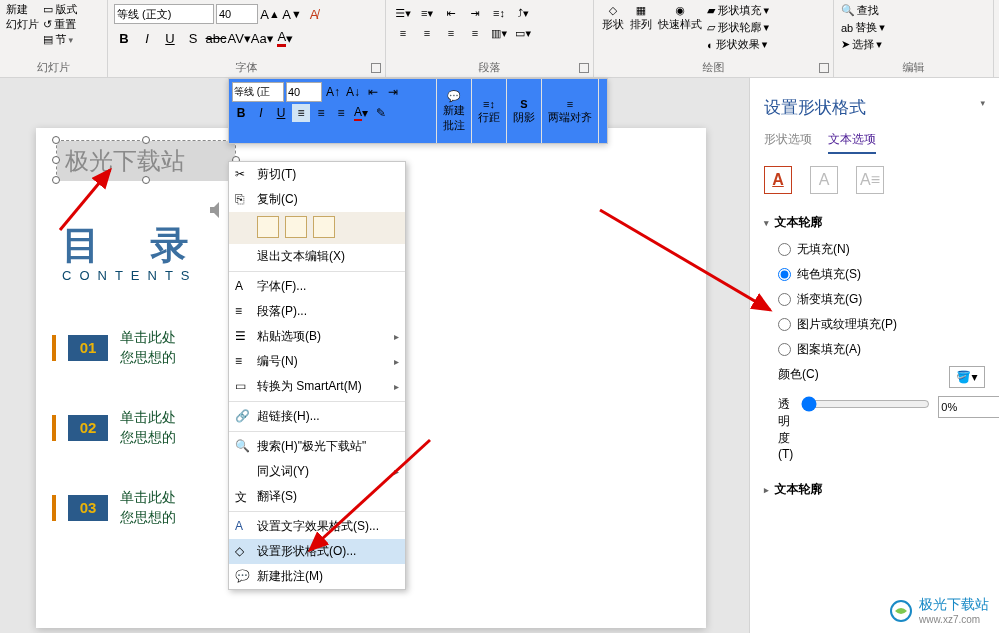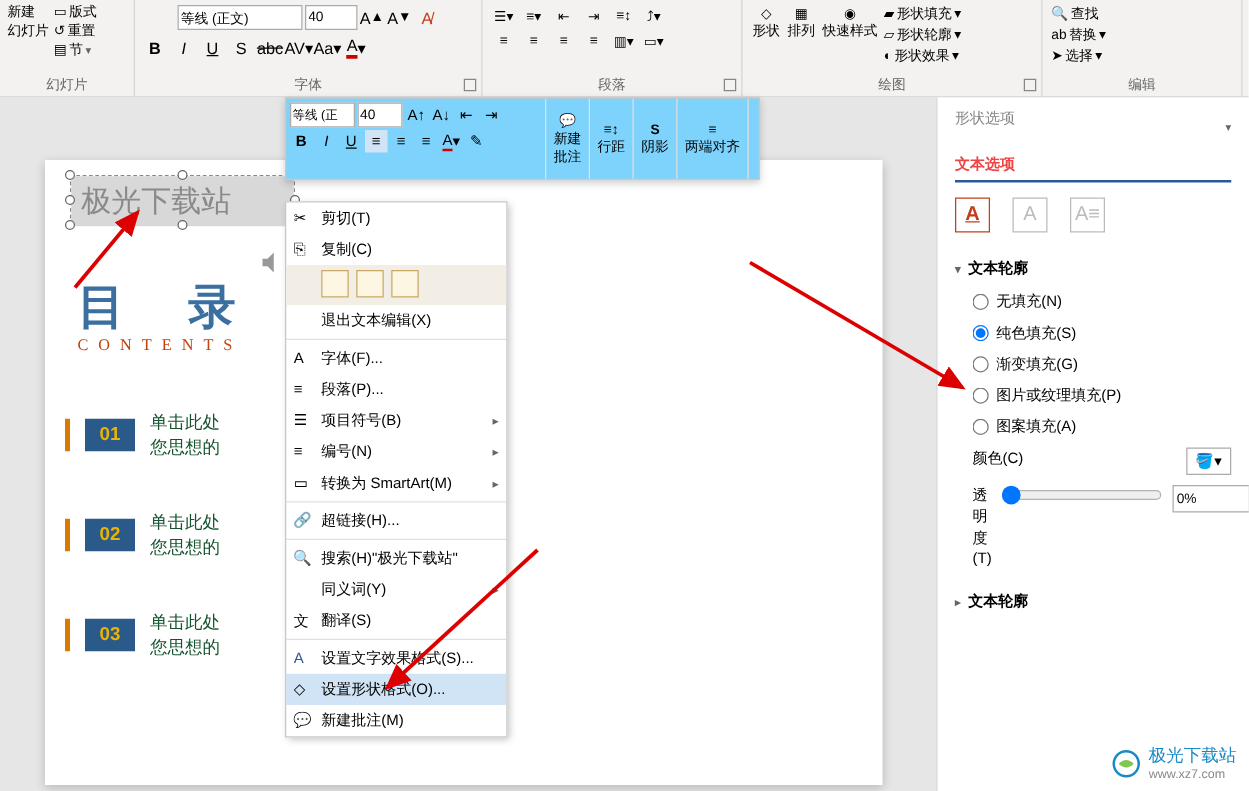--- a/index.html
+++ b/index.html
@@ -12,42 +12,42 @@
 .rgroup-label { position: absolute; bottom: 2px; left: 50%; transform: translateX(-50%); font-size: 11px; color: #666; }
 .dialog-launcher { position: absolute; bottom: 4px; right: 4px; width: 10px; height: 10px; border: 1px solid #888; }
 
 
 .g-slides { width: 108px; }
 .g-slides .btn-big { display: flex; flex-direction: column; align-items: center; font-size: 11px; }
 .small-btn { display: flex; align-items: center; gap: 2px; font-size: 11px; }
 
 
 .g-font { width: 278px; }
-.font-row1 { display: flex; gap: 2px; align-items: center; padding-top: 2px; justify-content: center; }
+.font-row1 { display: flex; gap: 2px; align-items: center; padding-top: 2px; }
 .font-name { width: 100px; height: 20px; border: 1px solid #ababab; font-size: 11px; padding: 2px; background: #fff; }
 .font-size-box { width: 42px; height: 20px; border: 1px solid #ababab; font-size: 11px; padding: 2px; background: #fff; }
 .font-row2 { display: flex; gap: 3px; padding-top: 4px; }
 .fbtn { width: 20px; height: 20px; display: flex; align-items: center; justify-content: center; font-size: 13px; cursor: pointer; }
 
 
 .g-para { width: 208px; }
 .para-row { display: flex; gap: 2px; padding-top: 2px; }
 .pbtn { width: 22px; height: 18px; display: flex; align-items: center; justify-content: center; }
 
 
 .g-draw { width: 240px; }
 .draw-row { display: flex; gap: 2px; }
 .draw-big { display: flex; flex-direction: column; align-items: center; font-size: 11px; padding: 2px; }
 .draw-small { font-size: 11px; display: flex; align-items: center; gap: 2px; padding: 1px; }
 
 
 .g-edit { width: 160px; }
 
 
-.mini-toolbar { position: absolute; top: 78px; left: 228px; width: 380px; height: 66px; background: #7dd3fc; border: 1px solid #c8c8c8; box-shadow: 0 2px 6px rgba(0,0,0,0.2); z-index: 50; display: flex; }
+.mini-toolbar { position: absolute; top: 78px; left: 228px; width: 380px; height: 66px; background: #3b82f6; border: 1px solid #c8c8c8; box-shadow: 0 2px 6px rgba(0,0,0,0.2); z-index: 50; display: flex; }
 .mini-left { width: 208px; border-right: 1px solid #e0e0e0; padding: 3px; }
 .mini-row { display: flex; gap: 2px; align-items: center; margin-bottom: 2px; }
 .mini-font { width: 52px; height: 20px; border: 1px solid #ababab; font-size: 10px; padding: 1px; }
 .mini-size { width: 36px; height: 20px; border: 1px solid #ababab; font-size: 11px; padding: 1px; }
 .mbtn { width: 18px; height: 18px; display: flex; align-items: center; justify-content: center; font-size: 12px; }
 .mini-right { display: flex; flex: 1; }
 .mini-big { display: flex; flex-direction: column; align-items: center; justify-content: center; font-size: 11px; padding: 2px 6px; border-right: 1px solid #e0e0e0; }
 
 
 .main-area { position: absolute; top: 78px; left: 0; right: 250px; bottom: 0; background: #e6e6e6; overflow: hidden; }
@@ -56,21 +56,21 @@
 
 .textbox { position: absolute; top: 12px; left: 20px; width: 180px; height: 40px; border: 1px dashed #888; }
 .textbox .handle { position: absolute; width: 8px; height: 8px; background: #fff; border: 1px solid #666; border-radius: 50%; }
 .h-tl { top: -5px; left: -5px; } .h-tm { top: -5px; left: 50%; margin-left: -4px; } .h-tr { top: -5px; right: -5px; }
 .h-ml { top: 50%; left: -5px; margin-top: -4px; } .h-mr { top: 50%; right: -5px; margin-top: -4px; }
 .h-bl { bottom: -5px; left: -5px; } .h-bm { bottom: -5px; left: 50%; margin-left: -4px; } .h-br { bottom: -5px; right: -5px; }
 .rotate-handle { position: absolute; top: -26px; left: 50%; margin-left: -8px; width: 16px; height: 16px; }
 .textbox-text { font-size: 24px; color: #8a8a8a; padding: 4px 8px; background: #d8d8d8; }
 
 .slide-title { position: absolute; top: 92px; left: 26px; font-size: 38px; color: #3b6fa0; font-weight: bold; letter-spacing: 20px; }
-.slide-subtitle { position: absolute; top: 140px; left: 26px; font-size: 13px; color: #c2410c; letter-spacing: 8px; font-family: Liberation Serif, serif; }
+.slide-subtitle { position: absolute; top: 140px; left: 26px; font-size: 13px; color: #0c4a6e; letter-spacing: 8px; }
 
 .toc-item { position: absolute; left: 16px; display: flex; align-items: center; gap: 12px; }
 .toc-bar { width: 4px; height: 26px; background: #d97a00; }
 .toc-num { width: 40px; height: 26px; background: #2a5a8a; color: #eab308; display: flex; align-items: center; justify-content: center; font-size: 15px; font-weight: bold; }
 .toc-text { font-size: 14px; color: #14532d; line-height: 1.4; }
 .toc1 { top: 200px; } .toc2 { top: 280px; } .toc3 { top: 360px; }
 
 .speaker-icon { position: absolute; top: 70px; left: 170px; width: 24px; height: 24px; }
 
 
@@ -81,23 +81,23 @@
 .cm-sep { height: 1px; background: #e0e0e0; margin: 2px 0; }
 .cm-arrow { margin-left: auto; font-size: 10px; color: #666; }
 .cm-label-row { padding: 4px 6px 2px 28px; font-weight: bold; font-size: 12px; background: #f3eee5; }
 .cm-paste-opts { display: flex; gap: 6px; padding: 4px 6px 6px 28px; background: #f3eee5; }
 .paste-ico { width: 22px; height: 22px; border: 1px solid #c8a864; background: #fdf6e3; }
 
 
 .right-panel { position: absolute; top: 78px; right: 0; width: 250px; bottom: 0; background: #fff; border-left: 1px solid #d4d4d4; padding: 8px 14px; }
 .rp-title { font-size: 17px; color: #2b579a; margin: 10px 0 12px; }
 .rp-close { position: absolute; top: 14px; right: 14px; }
-.rp-tabs { display: flex; gap: 16px; font-size: 12px; margin-bottom: 12px; flex-direction: column; }
+.rp-tabs { display: flex; gap: 16px; font-size: 12px; margin-bottom: 12px; }
 .rp-tab { color: #888; cursor: pointer; padding-bottom: 4px; }
-.rp-tab.active { color: #ef4444; border-bottom: 2px solid #2b579a; font-weight: bold; }
+.rp-tab.active { color: #4c1d95; border-bottom: 2px solid #2b579a; }
 .rp-icons { display: flex; gap: 18px; margin-bottom: 14px; }
 .rp-ico { width: 28px; height: 28px; border: 1px solid #bbb; display: flex; align-items: center; justify-content: center; }
 .rp-ico.active { border-color: #c43e1c; }
 .rp-section-hdr { font-size: 12px; font-weight: bold; padding: 6px 0; cursor: pointer; display: flex; align-items: center; gap: 6px; }
 .rp-radio-group { padding-left: 14px; }
 .rp-radio { display: flex; align-items: center; gap: 6px; font-size: 12px; padding: 4px 0; }
 .rp-radio input { margin: 0; }
 .rp-prop { display: flex; align-items: flex-start; gap: 8px; font-size: 12px; padding: 4px 0 4px 14px; }
 .rp-color-btn { width: 36px; height: 22px; border: 1px solid #ababab; margin-left: auto; background: #fff; display: flex; align-items: center; justify-content: center; }
 .rp-slider { flex: 1; }
@@ -351,21 +351,21 @@
   <div class="cm-item">
       <span class="cm-icon">A</span>
       <span>字体(F)...</span>
     </div>
   <div class="cm-item">
       <span class="cm-icon">≡</span>
       <span>段落(P)...</span>
     </div>
   <div class="cm-item">
       <span class="cm-icon">☰</span>
-      <span>项目符号(B)</span>
+      <span>粘贴选项(B)</span>
       <span class="cm-arrow">▸</span>
     </div>
   <div class="cm-item">
       <span class="cm-icon">≡</span>
       <span>编号(N)</span>
       <span class="cm-arrow">▸</span>
     </div>
   <div class="cm-item">
       <span class="cm-icon">▭</span>
       <span>转换为 SmartArt(M)</span>
@@ -399,20 +399,21 @@
       <span class="cm-icon">◇</span>
       <span>设置形状格式(O)...</span>
     </div>
   <div class="cm-item">
       <span class="cm-icon">💬</span>
       <span>新建批注(M)</span>
     </div>
 </div>
 
 <div class="right-panel">
+  <div class="rp-title">设置形状格式</div>
   <div class="rp-close"><span class="chev">▾</span></div>
   <div class="rp-tabs">
     <div class="rp-tab">形状选项</div>
     <div class="rp-tab active">文本选项</div>
   </div>
   <div class="rp-icons">
     <div class="rp-ico active">
         <span style="color:#c43e1c;font-weight:bold;text-decoration:underline">A</span>
       </div>
     <div class="rp-ico">

